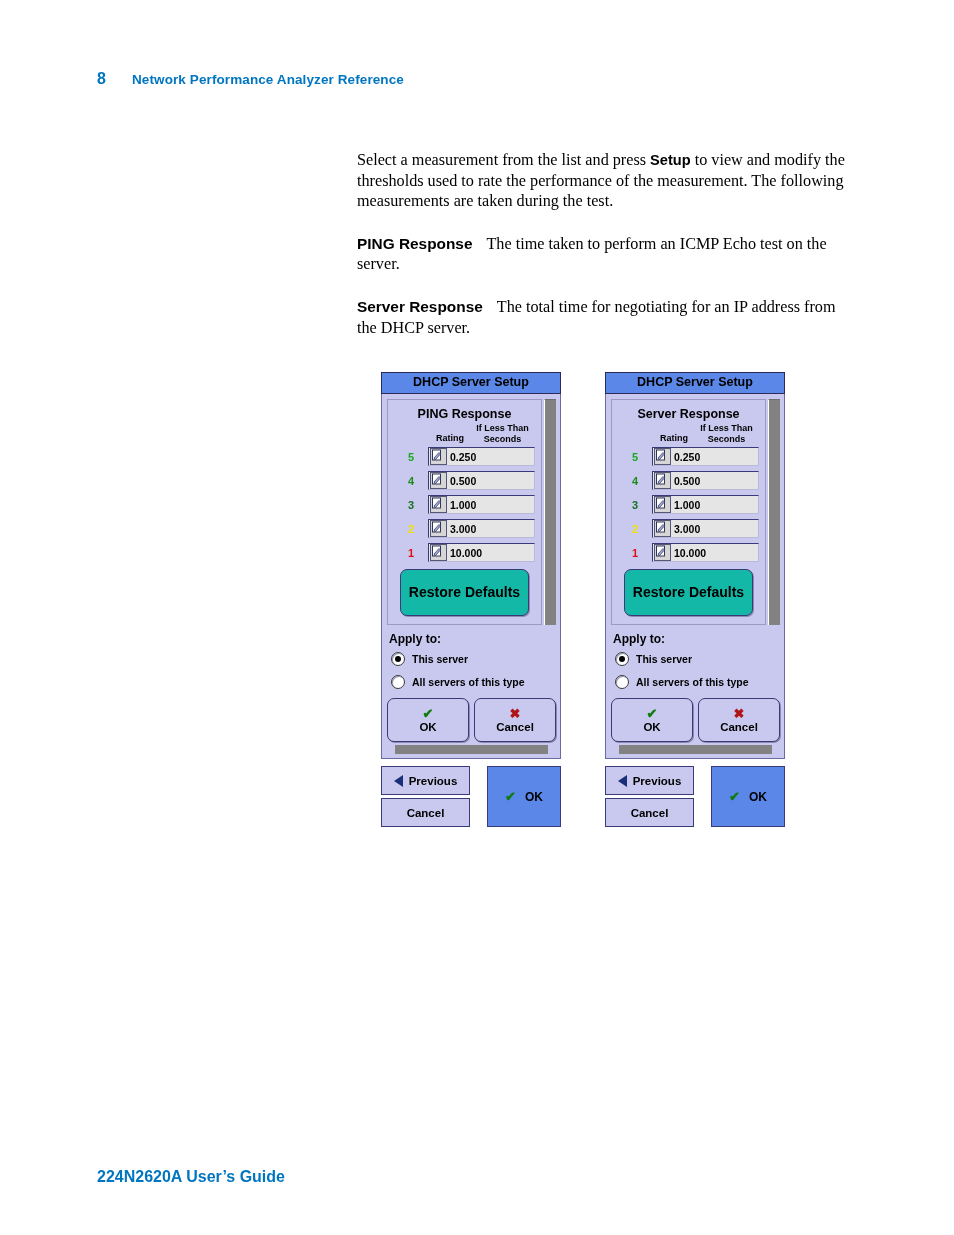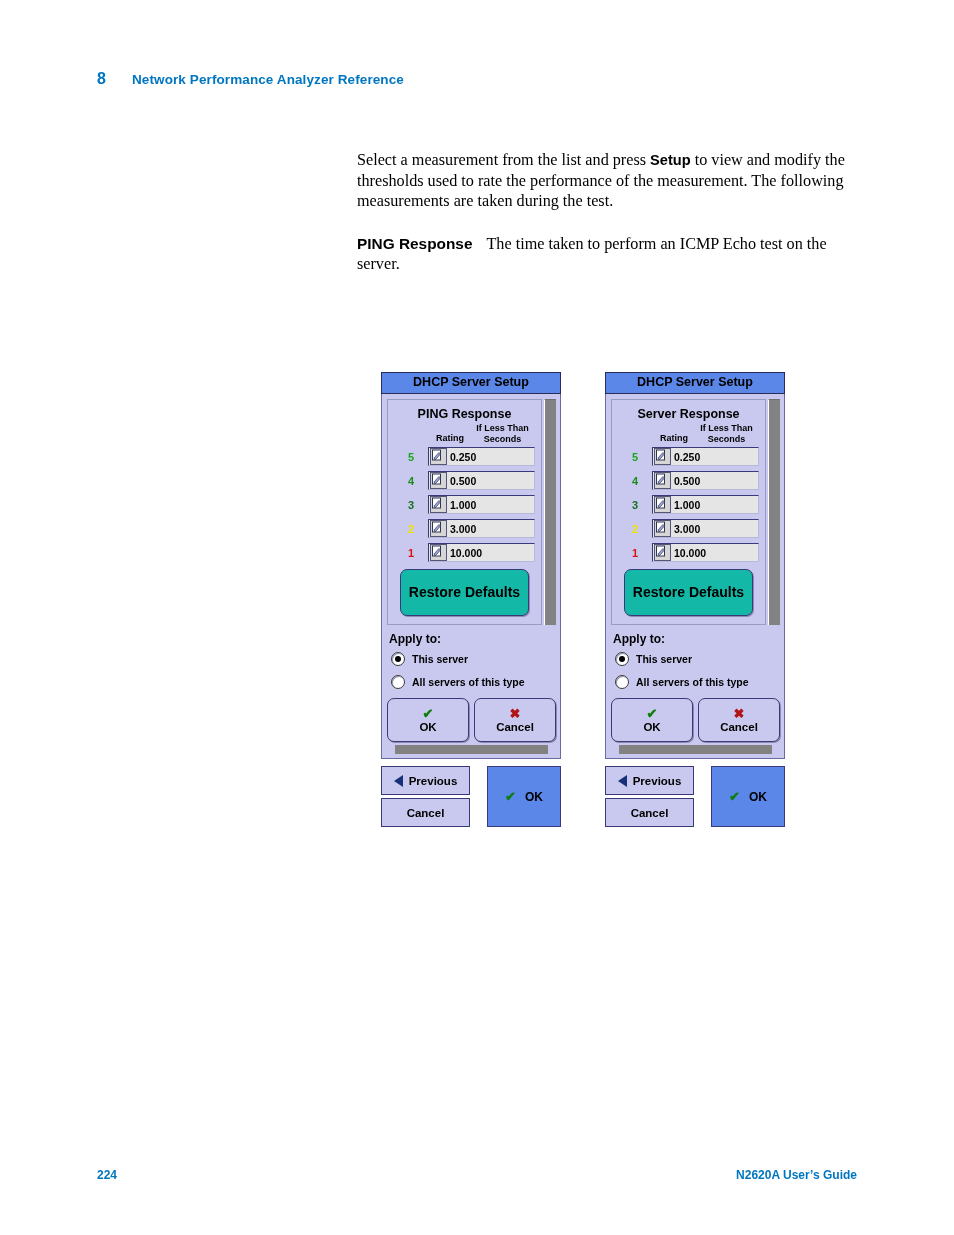--- a/index.html
+++ b/index.html
@@ -34,24 +34,23 @@
     font-size: 13.5px;
     letter-spacing: 0.1px;
   }
 
   .page-footer {
     position: absolute;
     left: 97px;
     right: 97px;
     top: 1168px;
     display: flex;
-    justify-content: space-between;
     font-family: "Liberation Sans", sans-serif;
     font-weight: bold;
-    font-size: 12px;
+    font-size: 16px;
     color: #0076c0;
   }
 
   
   .body-col {
     position: absolute;
     left: 357px;
     top: 150px;
     width: 500px;
   }
@@ -332,20 +331,21 @@
   <span class="chapter-num">8</span>
   <span class="chapter-title">Network Performance Analyzer Reference</span>
 </div>
 
 <div class="body-col">
 
   <p class="para"><span>Select a measurement from the list and press </span><span class="inline-b">Setup</span><span> to view and modify the thresholds used to rate the performance of the measurement. The following measurements are taken during the test.</span></p>
 
   <p class="para"><span class="run-in">PING Response</span><span class="gap-sm"></span><span>The time taken to perform an ICMP Echo test on the server.</span></p>
 
+  <p class="para"><span class="run-in">Server Response</span><span class="gap-sm"></span><span>The total time for negotiating for an IP address from the DHCP server.</span></p>
 
 </div>
 
 <div class="dialogs">
 
   <div class="dialog">
     <div class="titlebar">DHCP Server Setup</div>
     <div class="dlg-body">
 
       <div class="scroll-wrap">

